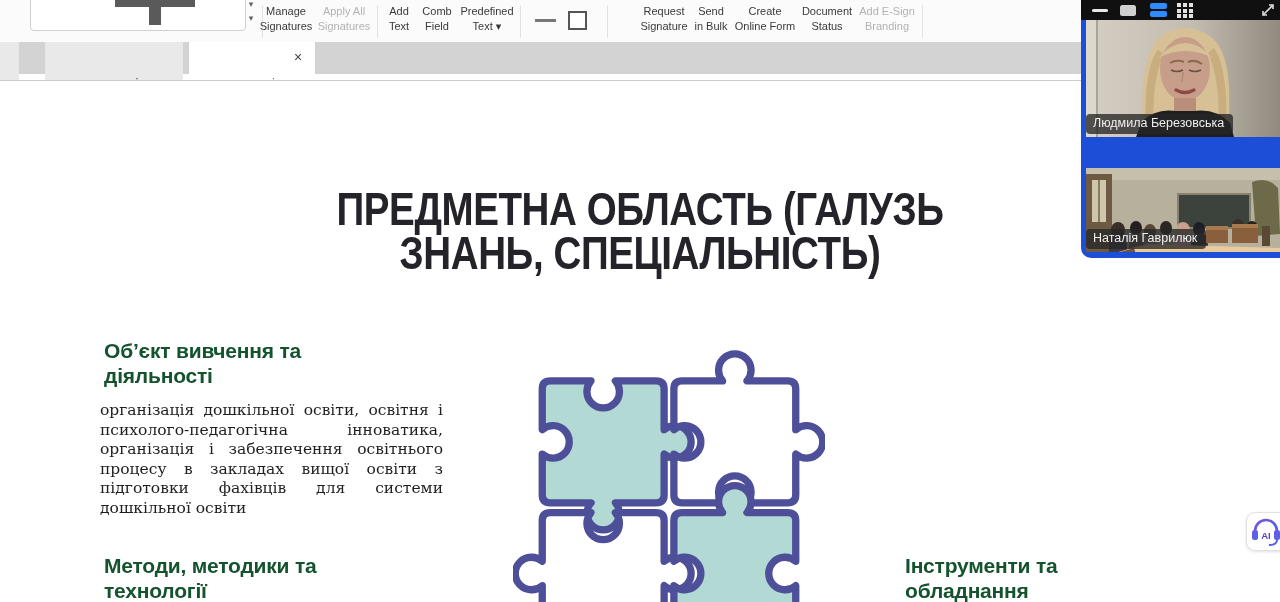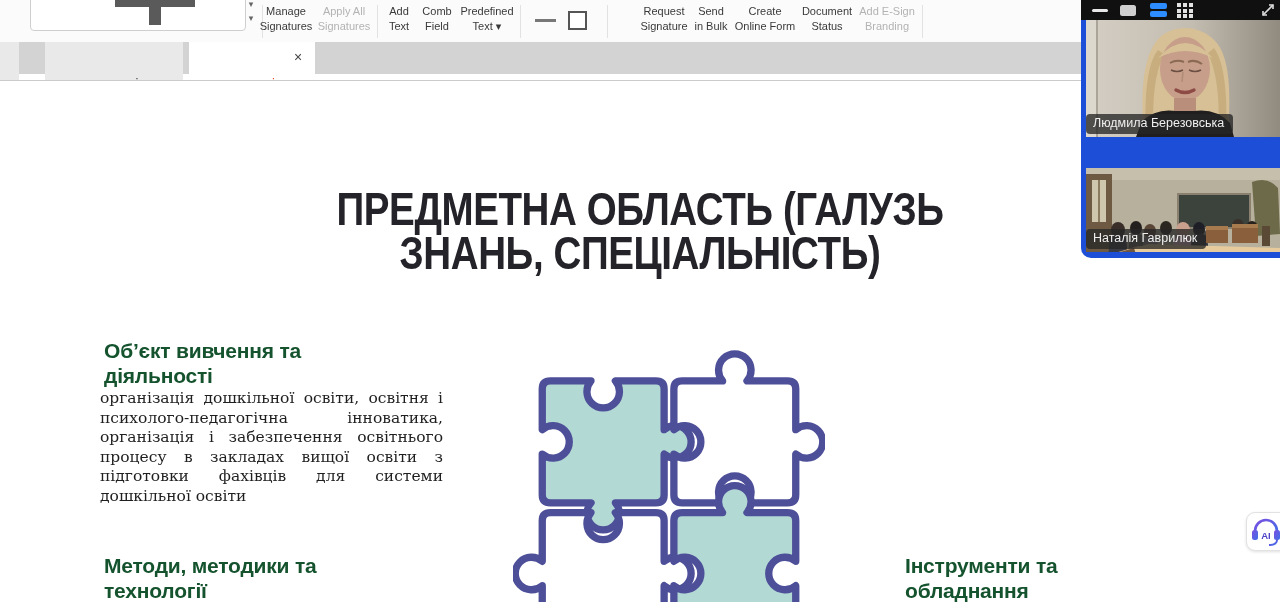--- a/index.html
+++ b/index.html
@@ -27,21 +27,21 @@
   .tab-close{position:absolute;right:9px;top:7px;width:16px;height:16px;font-size:14px;line-height:16px;text-align:center;color:#444;cursor:default;}
   .page-top-border{position:absolute;left:0;top:80px;width:1280px;height:1px;background:#cbcbcb;}
   
   .slide{position:absolute;left:0;top:81px;width:1280px;height:521px;background:#fff;color:#1c1c1f;}
   .slide-title{position:absolute;left:0;top:106px;width:1280px;text-align:center;
      font-size:47px;font-weight:bold;line-height:44px;letter-spacing:-.5px;color:#232329;
      transform:scaleX(.82);transform-origin:50% 0;}
   .sec-h{position:absolute;font-size:21px;font-weight:bold;line-height:25px;color:#14532d;letter-spacing:-.2px;}
   .sec-h div{white-space:nowrap;}
   .sec-b{position:absolute;font-family:"DejaVu Serif",serif;font-size:15.5px;line-height:19.6px;
-     text-align:justify;text-align-last:left;color:#1f1f1f;}
+     text-align:justify;text-align-last:left;color:#1f1f1f;margin-top:12px;}
   .h-obj{left:104px;top:257px;} .b-obj{left:100px;top:308px;width:343px;}
   .h-theory{left:905px;top:259px;} .b-theory{left:896px;top:308px;width:344px;}
   .h-methods{left:104px;top:472px;} .h-tools{left:905px;top:472px;}
   .puzzle{position:absolute;left:513px;top:269px;}
   
   .video-panel{position:absolute;left:1081px;top:0;width:199px;height:258px;background:#1d4ed8;border-radius:0 0 0 10px;overflow:hidden;}
   .vp-header{position:absolute;left:0;top:0;width:100%;height:20px;background:#101010;}
   .vp-ic{position:absolute;cursor:default;}
   .ic-min{left:11px;top:9px;width:16px;height:3px;background:#e8e8e8;border-radius:2px;}
   .ic-speaker{left:39px;top:5px;width:16px;height:11px;background:#cfcfcf;border-radius:2.5px;}

